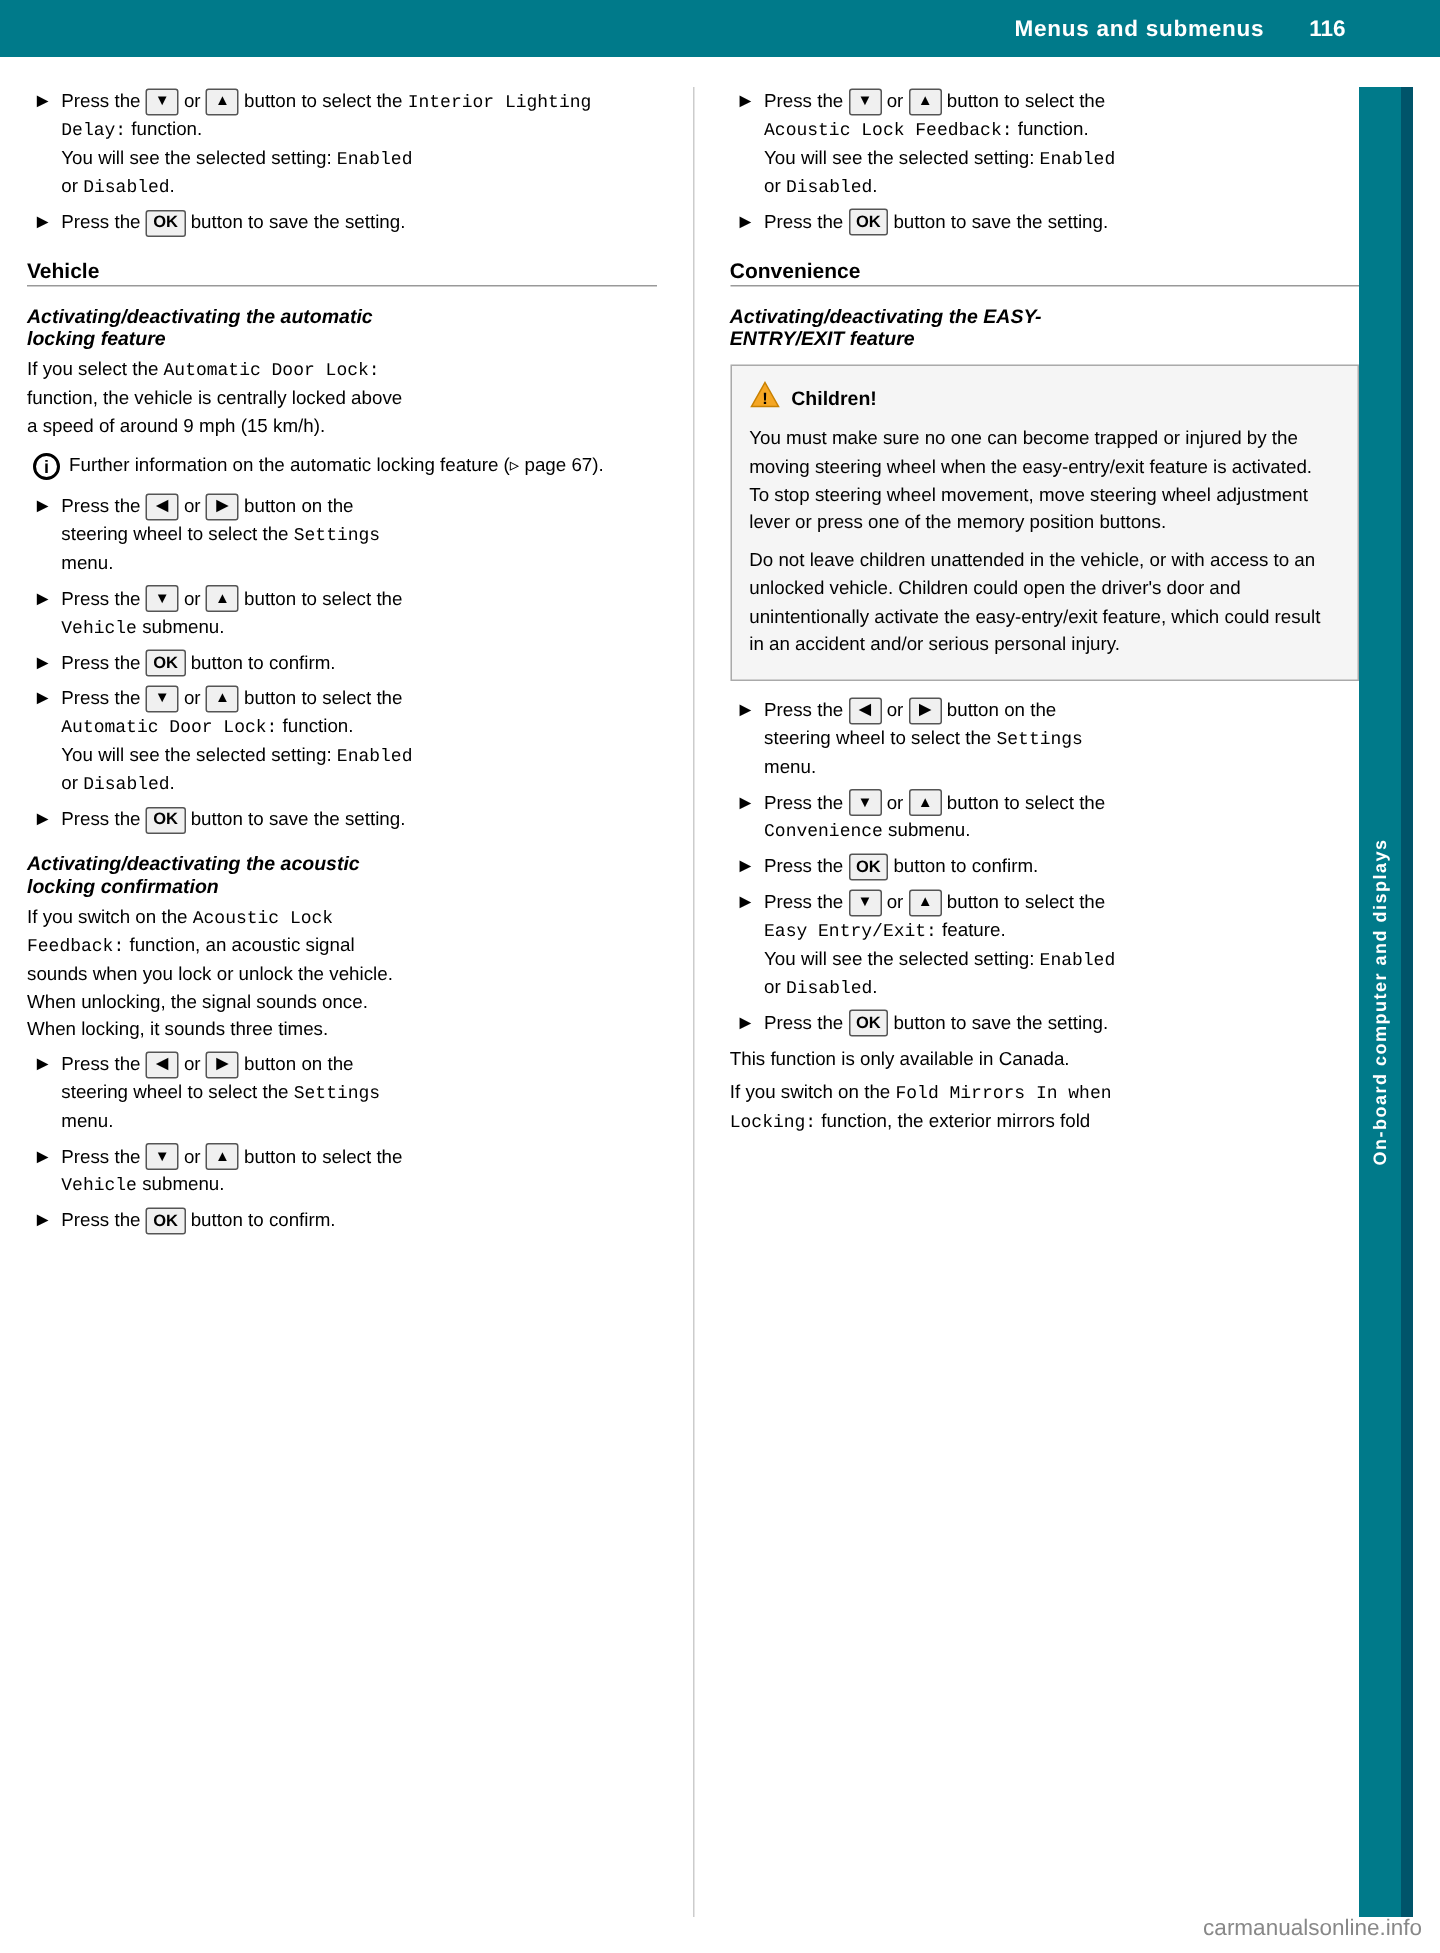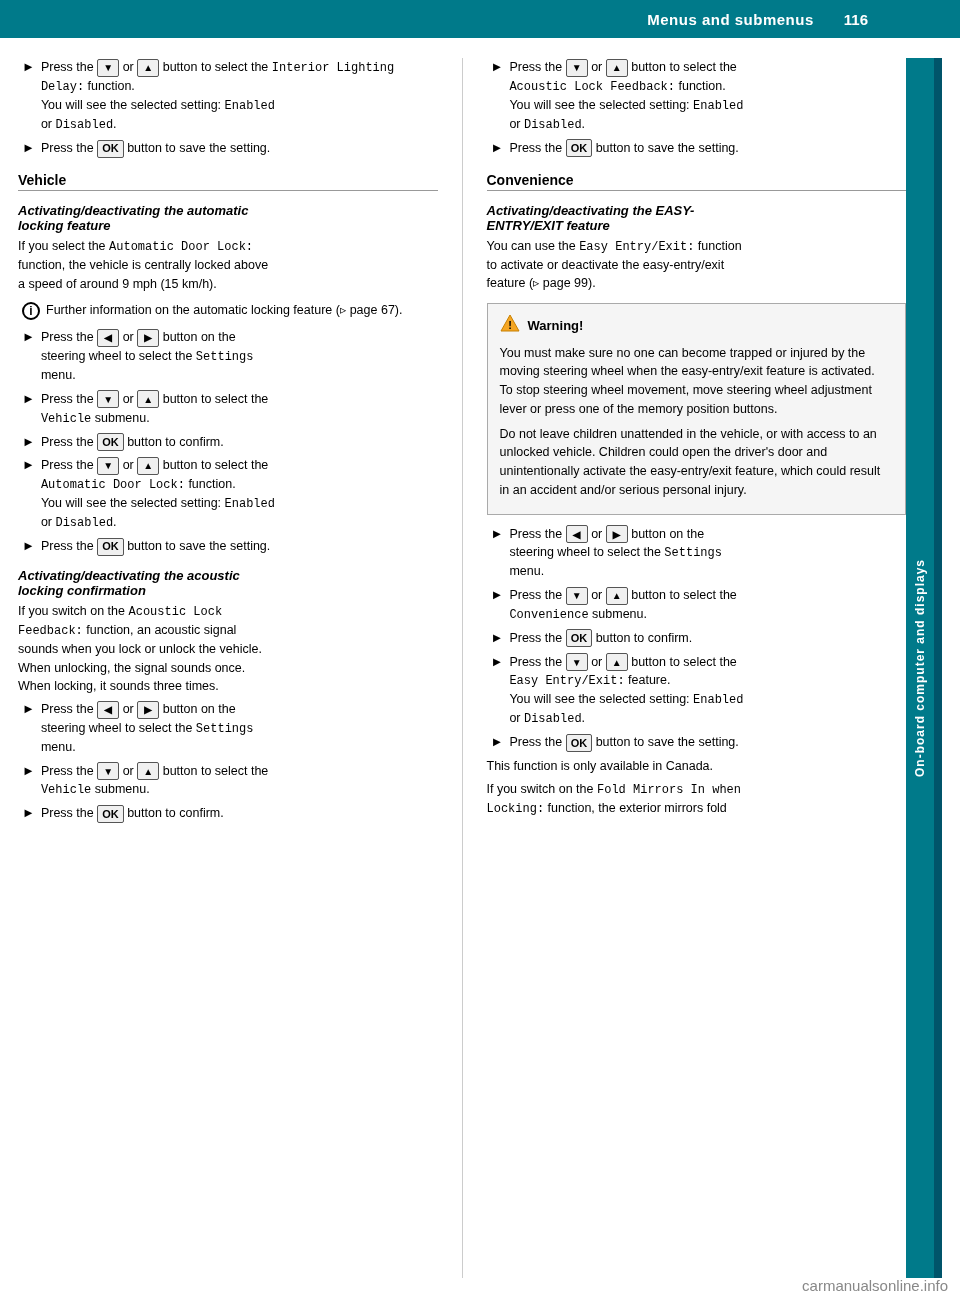--- a/index.html
+++ b/index.html
@@ -11,21 +11,21 @@
       min-height: 1302px;
       position: relative;
       color: #000;
     }
     .header-bar {
       background: #007a8a;
       height: 38px;
       display: flex;
       align-items: center;
       justify-content: flex-end;
-      padding-right: 92px;
+      padding-right: 63px;
     }
     .header-title {
       color: #fff;
       font-size: 15px;
       font-weight: bold;
       letter-spacing: 0.5px;
     }
     .page-number-header {
       color: #fff;
       font-size: 15px;
@@ -324,35 +324,30 @@
           <span class="bullet-arrow">►</span>
           <span class="bullet-content">
             Press the <span class="btn-box">OK</span> button to save the setting.
           </span>
         </div>
       </div>
 
       <div class="section-heading">Convenience</div>
 
       <div class="sub-heading">Activating/deactivating the EASY-<br>ENTRY/EXIT feature</div>
-      <p class="body-text">
-        You can use the <span class="mono">Easy Entry/Exit:</span> function<br>
-        to activate or deactivate the easy-entry/exit<br>
-        feature (▹ page 99).
-      </p>
 
       <div class="warning-box">
         <div class="warning-title">
           <span style="display:inline-block;margin-right:8px;">
             <svg width="20" height="18" viewBox="0 0 20 18">
               <polygon points="10,1 19,17 1,17" fill="#f5a623" stroke="#c88000" stroke-width="1"></polygon>
               <text x="10" y="15" text-anchor="middle" font-size="11" font-weight="bold" fill="#000">!</text>
             </svg>
           </span>
-          <span>Warning!</span>
+          <span>Children!</span>
         </div>
         <p style="margin-bottom:0;">You must make sure no one can become trapped or injured by the moving steering wheel when the easy-entry/exit feature is activated.</p>
         <p style="margin-bottom:6px;">To stop steering wheel movement, move steering wheel adjustment lever or press one of the memory position buttons.</p>
         <p>Do not leave children unattended in the vehicle, or with access to an unlocked vehicle. Children could open the driver's door and unintentionally activate the easy-entry/exit feature, which could result in an accident and/or serious personal injury.</p>
       </div>
 
       <div class="bullet-item">
         <span class="bullet-arrow">►</span>
         <span class="bullet-content">
           Press the <span class="btn-box">

